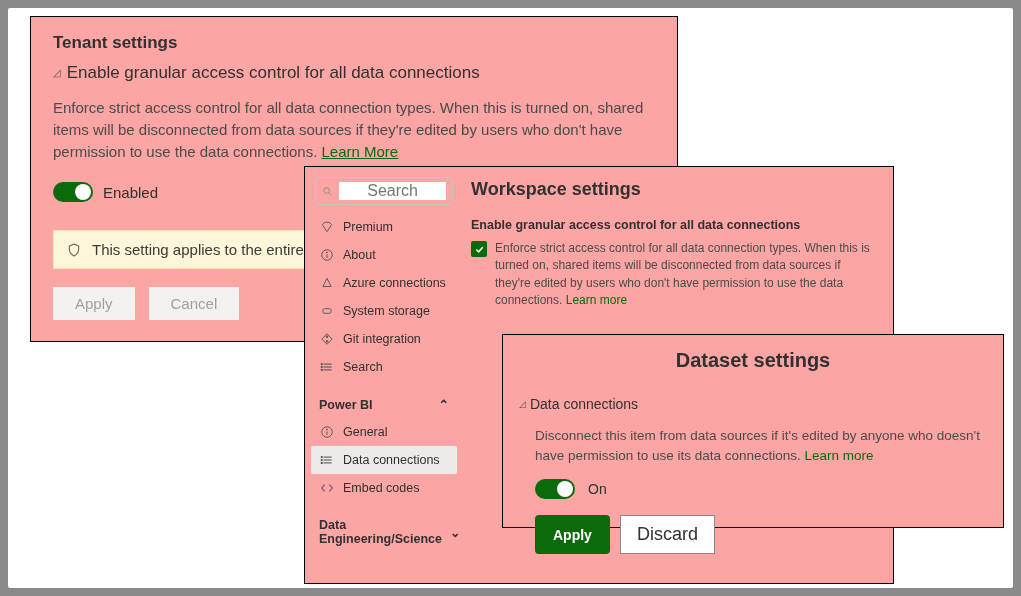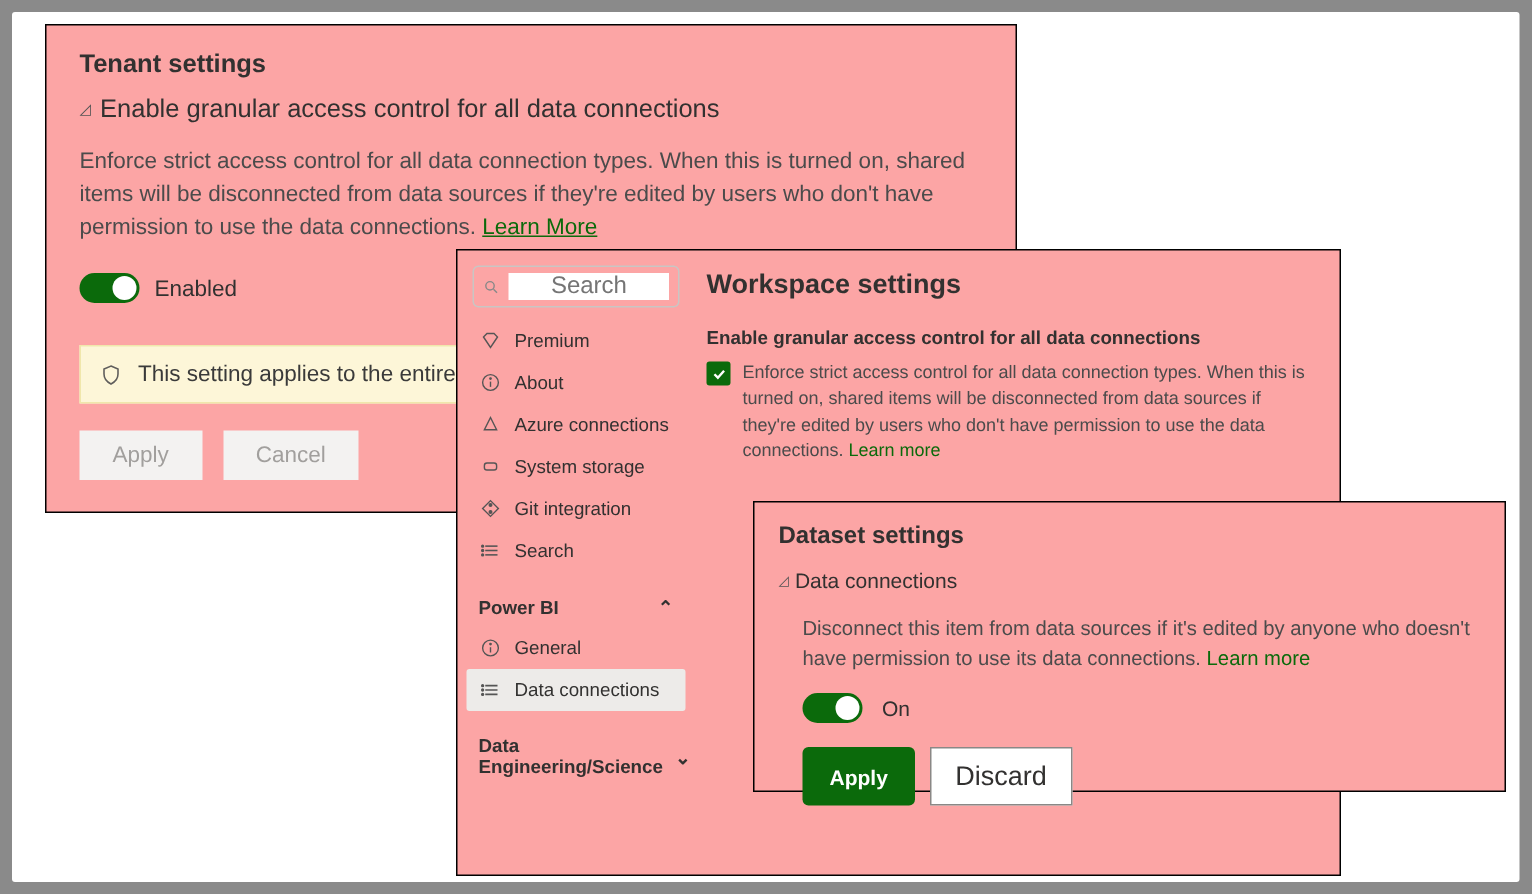--- a/index.html
+++ b/index.html
@@ -76,21 +76,21 @@
     .ws-row { display: flex; align-items: flex-start; gap: 8px; }
     .check {
       width: 16px; height: 16px; background: #0b6a0b; border-radius: 2px;
       display: inline-flex; align-items: center; justify-content: center; flex: 0 0 auto; margin-top: 1px;
     }
     .ws-row .ws-desc { font-size: 12px; line-height: 1.45; color: #4b4b4b; }
     .ws-row .ws-desc .learn { color: #0b6a0b; cursor: pointer; }
 
     
     .dataset { left: 494px; top: 326px; width: 502px; height: 194px; padding: 14px 16px; }
-    .dataset h3 { font-size: 16px; font-weight: 700; margin-bottom: 12px; }
+    .dataset h3 { font-size: 20px; font-weight: 700; margin-bottom: 24px; text-align: center; }
     .dataset .sub-row { display: flex; align-items: center; gap: 4px; font-size: 14px; color: #323130; }
     .dataset .sub-row .tri { font-size: 9px; color: #555; }
     .dataset .desc { margin: 14px 0 0 16px; font-size: 13.5px; color: #4b4b4b; line-height: 1.45; }
     .dataset .desc .learn { color: #0b6a0b; cursor: pointer; }
     .dataset .toggle-row { display: flex; align-items: center; gap: 13px; margin: 14px 0 0 16px; }
     .dataset .toggle-label { font-size: 14px; }
     .dataset .btn-row { margin: 16px 0 0 16px; display: flex; gap: 10px; }
     .btn-primary {
       background: #0b6a0b; color: #fff; border: none; border-radius: 4px;
       padding: 8px 18px; font-size: 14px; font-weight: 600; font-family: inherit; cursor: pointer;
@@ -222,20 +222,29 @@
               <svg width="14" height="14" viewBox="0 0 24 24" fill="none" stroke="#555" stroke-width="1.8">
                 <line x1="6" y1="7" x2="20" y2="7"></line>
                 <line x1="6" y1="12" x2="20" y2="12"></line>
                 <line x1="6" y1="17" x2="20" y2="17"></line>
                 <circle cx="3" cy="7" r="1" fill="#555"></circle>
                 <circle cx="3" cy="12" r="1" fill="#555"></circle>
                 <circle cx="3" cy="17" r="1" fill="#555"></circle>
               </svg>
             </span>
           <span>Data connections</span>
+        </li>
+        <li>
+          <span class="ico">
+              <svg width="14" height="14" viewBox="0 0 24 24" fill="none" stroke="#555" stroke-width="1.8">
+                <polyline points="8 6 3 12 8 18"></polyline>
+                <polyline points="16 6 21 12 16 18"></polyline>
+              </svg>
+            </span>
+          <span>Embed codes</span>
         </li>
         <li class="group">
           <span>Data Engineering/Science</span>
           <span>⌄</span>
         </li>
       </ul>
     </div>
     <div class="ws-main">
       <h3>Workspace settings</h3>
       <div class="sect-title">Enable granular access control for all data connections</div>

